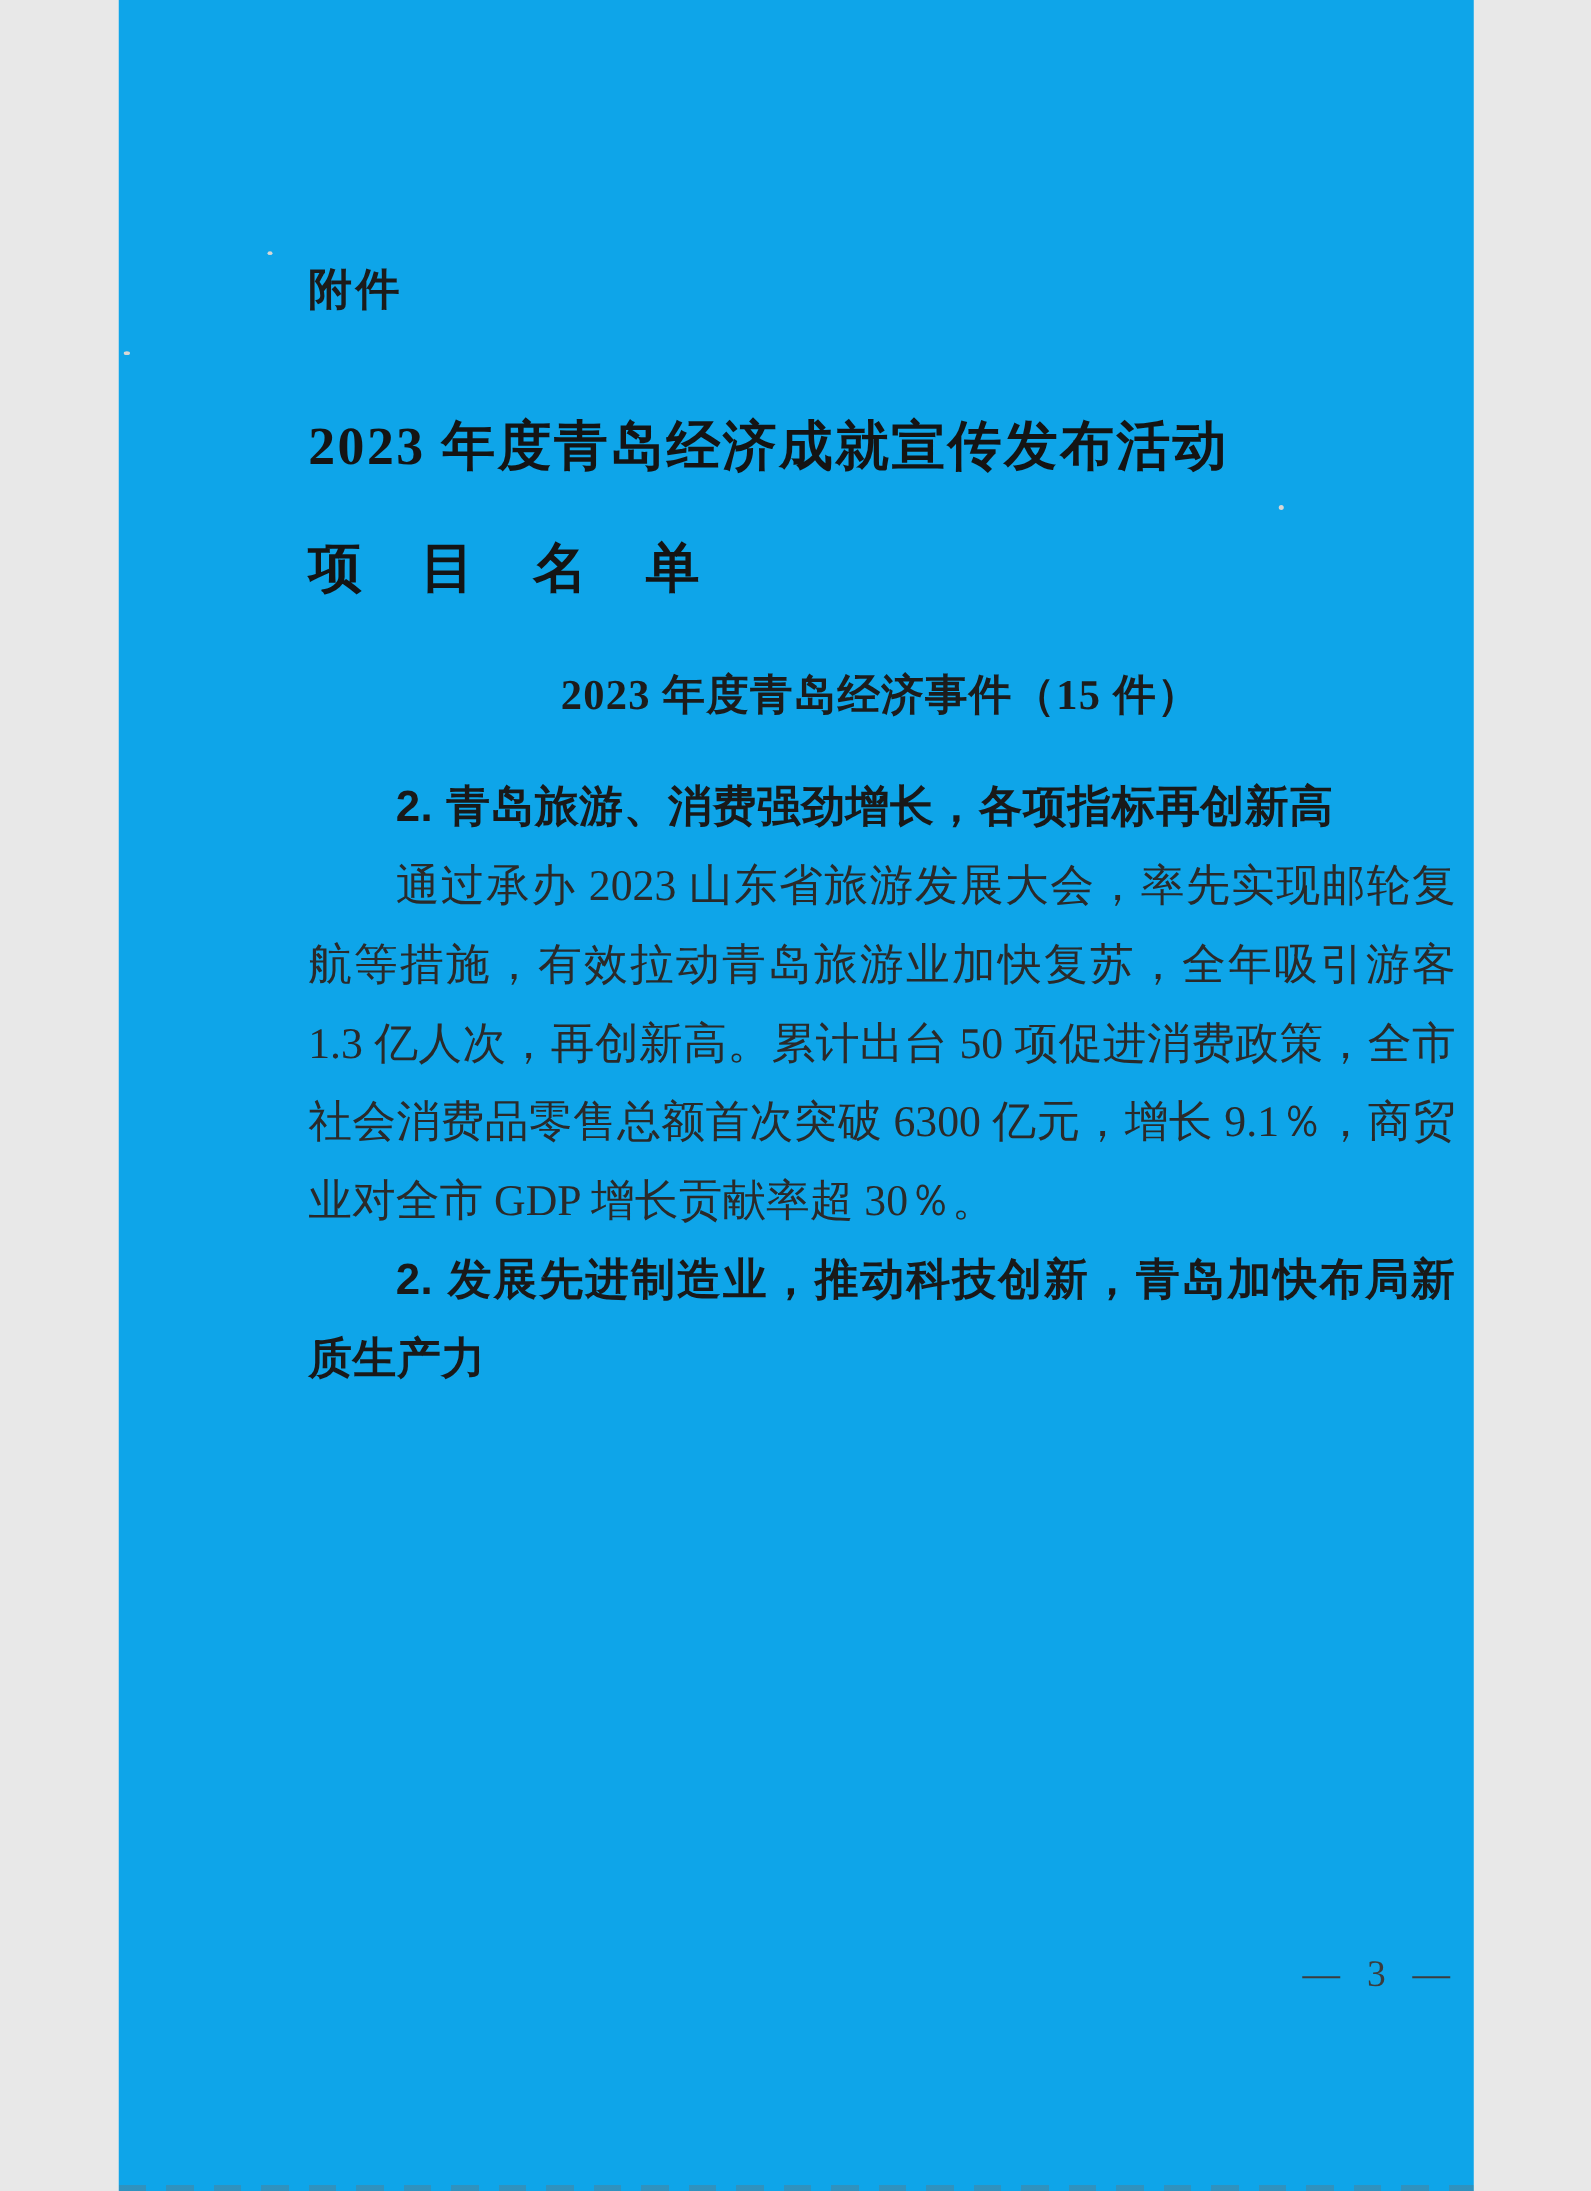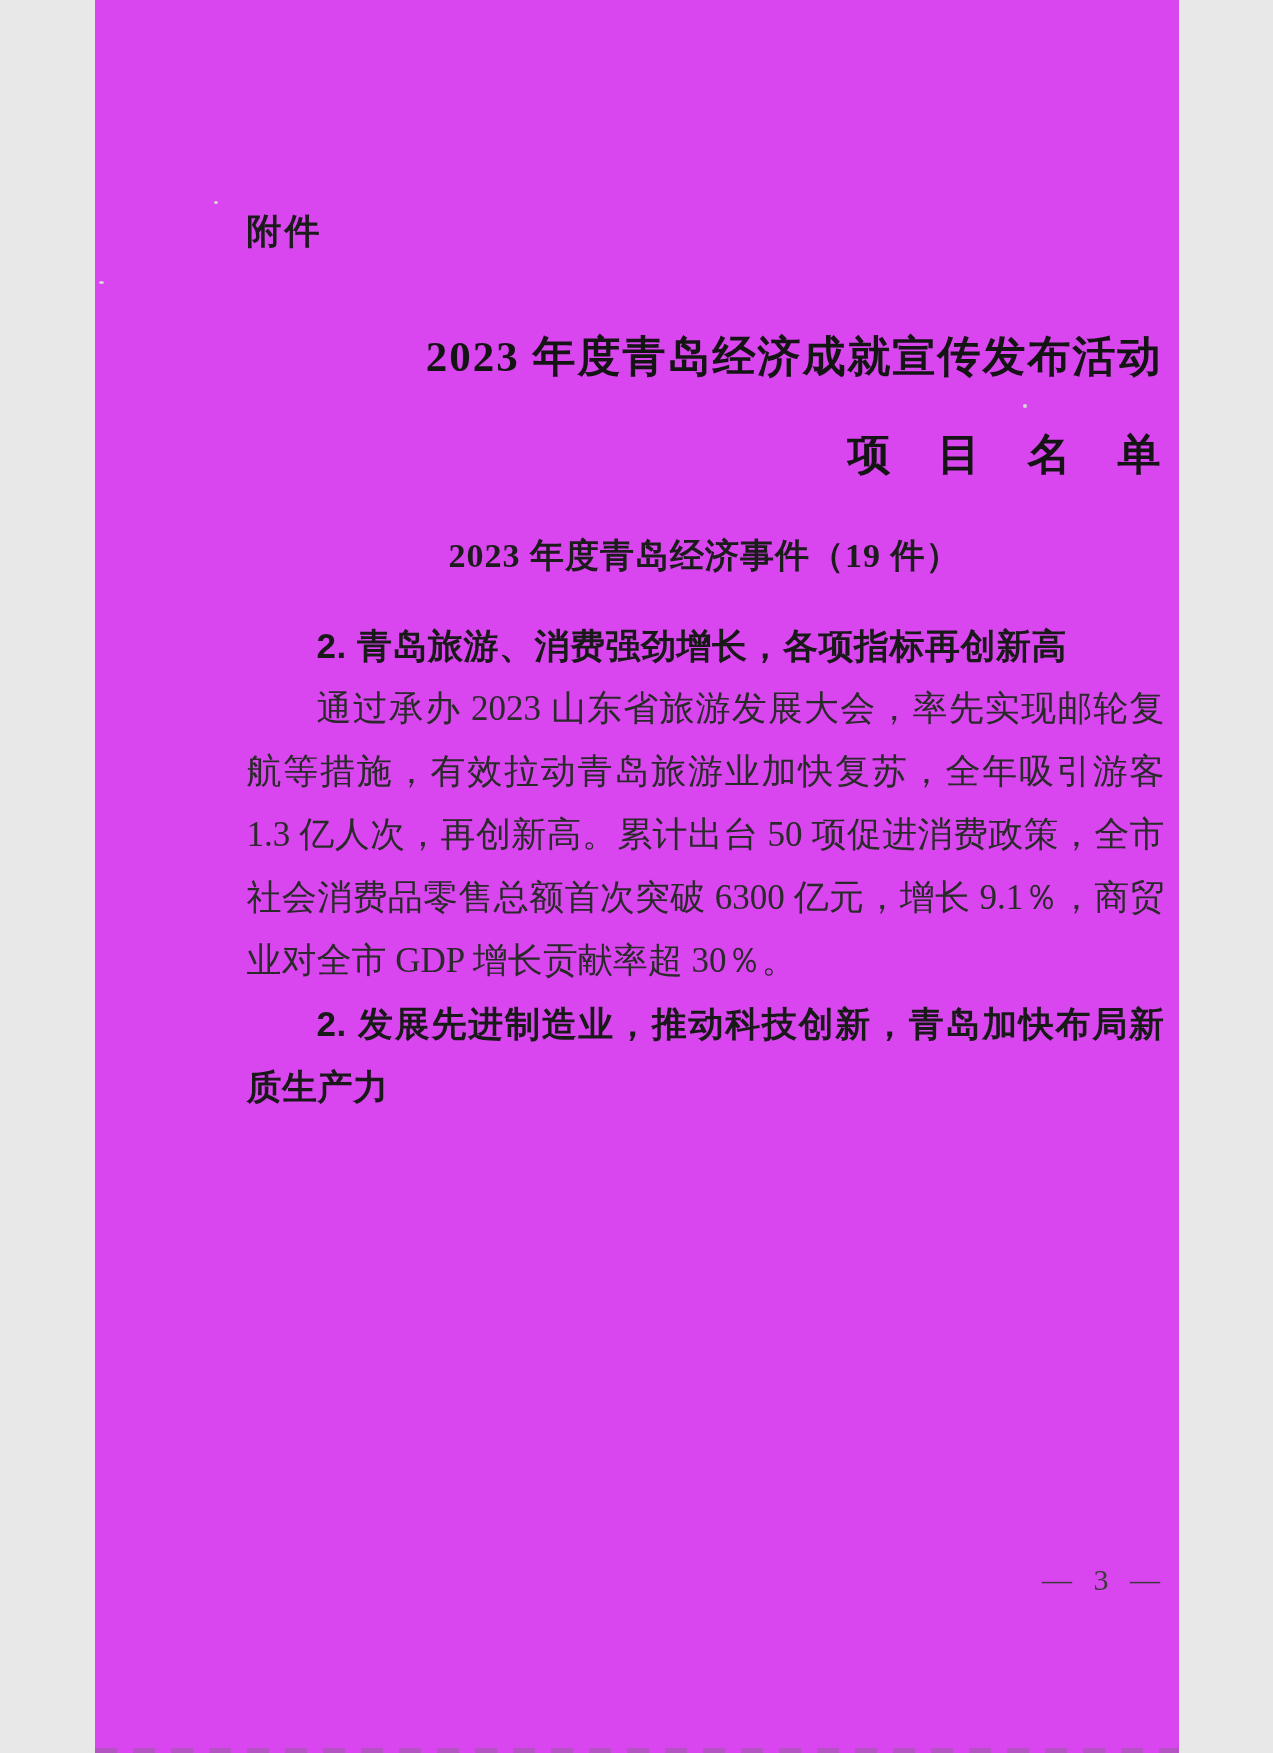--- a/index.html
+++ b/index.html
@@ -1,40 +1,40 @@
 <!DOCTYPE html>
 <html><head>
 <meta charset="utf-8">
 <style>
   html, body { margin: 0; padding: 0; background: #e8e8e8; }
   .page {
     position: relative;
     width: 1084px;
     height: 1753px;
     margin: 0 auto;
-    background: #d946ef;
+    background: #0ea5e9;
     overflow: hidden;
     font-family: "Liberation Serif", serif;
   }
   .attachment-label {
     position: absolute;
     left: 152px;
     top: 208px;
     font-family: "Liberation Sans", sans-serif;
     font-weight: 700;
     font-size: 35px;
     letter-spacing: 3px;
     color: #1b1b1b;
   }
   .title-block {
     position: absolute;
     left: 152px;
     width: 916px;
     top: 328px;
-    text-align: right;
+    text-align: left;
     font-family: "Liberation Serif", serif;
     font-weight: 700;
     color: #141414;
   }
   .title-line1 {
     font-size: 43px;
     letter-spacing: 2px;
     white-space: nowrap;
   }
   .title-line2 {
@@ -119,21 +119,21 @@
   <span class="speckle s2"></span>
   <span class="speckle s3"></span>
 
   <div class="attachment-label">附件</div>
 
   <div class="title-block">
     <div class="title-line1">2023 年度青岛经济成就宣传发布活动</div>
     <div class="title-line2">项　目　名　单</div>
   </div>
 
-  <div class="subtitle">2023 年度青岛经济事件（19 件）</div>
+  <div class="subtitle">2023 年度青岛经济事件（15 件）</div>
 
   <div class="main">
 
 
     <div class="section-heading">2. 青岛旅游、消费强劲增长，各项指标再创新高</div>
     <p class="body-para">通过承办 2023 山东省旅游发展大会，率先实现邮轮复航等措施，有效拉动青岛旅游业加快复苏，全年吸引游客 1.3 亿人次，再创新高。累计出台 50 项促进消费政策，全市社会消费品零售总额首次突破 6300 亿元，增长 9.1％，商贸业对全市 GDP 增长贡献率超 30％。</p>
 
     <div class="section-heading">2. 发展先进制造业，推动科技创新，青岛加快布局新质生产力</div>
 
   </div>

